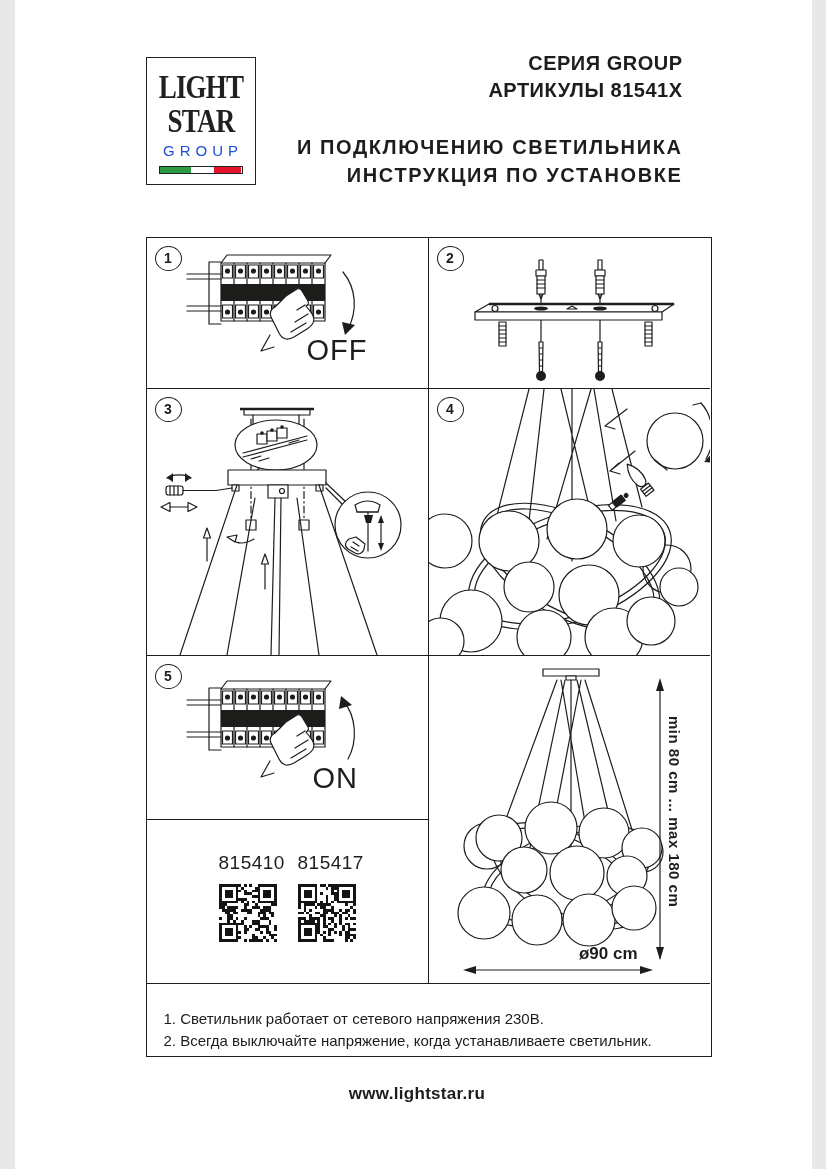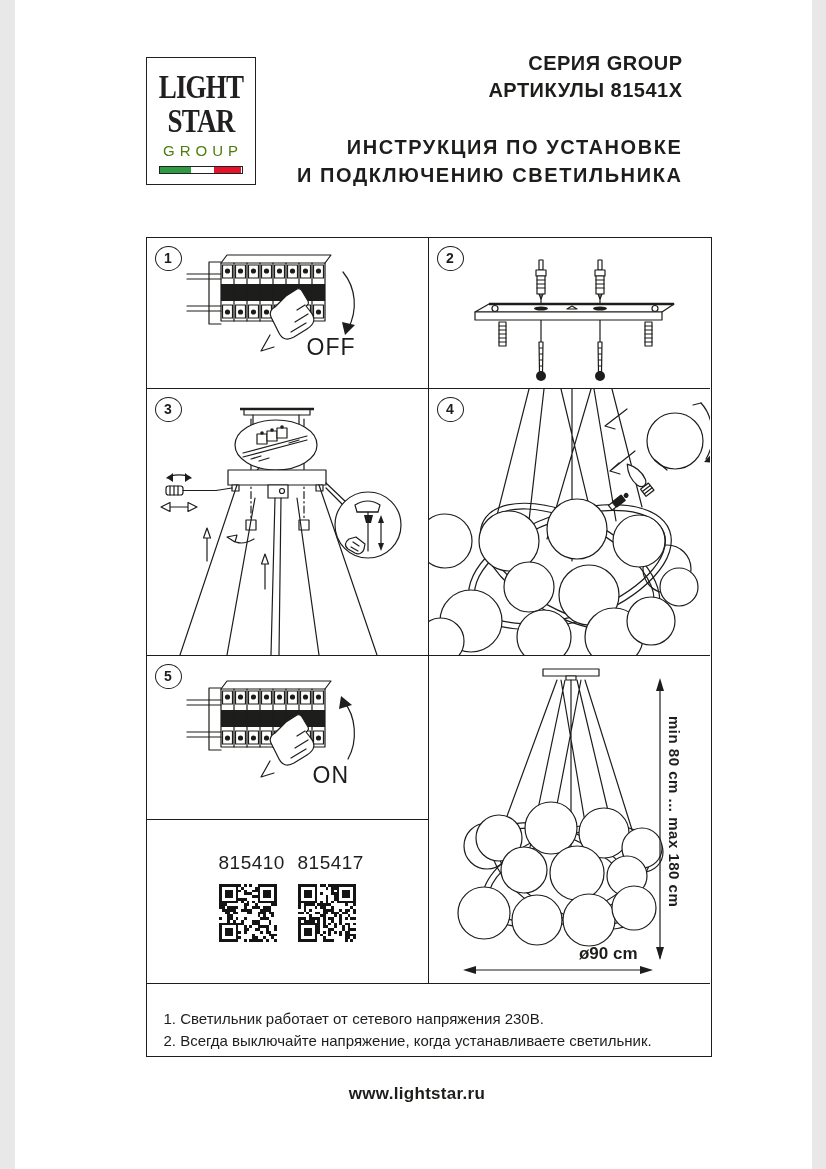--- a/index.html
+++ b/index.html
@@ -14,21 +14,21 @@
   .lnw { stroke:#1d1d1b; stroke-width:1.2; fill:#ffffff; stroke-linejoin:round; }
   .fillk { fill:#1d1d1b; stroke:none; }
 
   
   .logo-box { position:absolute; left:131px; top:57px; width:110px; height:128px;
     border:1.5px solid #221f20; background:#fff; text-align:center; }
   .logo-light, .logo-star {
     font-family:"Liberation Serif", serif; font-weight:bold; font-size:33px; line-height:34px;
     letter-spacing:-1px; transform:scaleX(0.82); transform-origin:50% 50%; color:#221f20; }
   .logo-light { margin-top:12px; }
-  .logo-group { font-size:15px; letter-spacing:5px; color:#4d7c0f; margin-top:4px; text-indent:5px; }
+  .logo-group { font-size:15px; letter-spacing:5px; color:#1d4ed8; margin-top:4px; text-indent:5px; }
   .logo-flag { width:84px; height:8px; margin:7px auto 0; border:1px solid #222; display:flex; }
   .flag-seg { height:100%; }
   .title-block { position:absolute; right:129px; top:50px; text-align:right; }
   .title-line { font-size:20px; font-weight:bold; line-height:27px; letter-spacing:0.5px; }
   .instr-block { position:absolute; right:129px; top:133px; text-align:right; }
   .instr-line { font-size:20px; font-weight:bold; line-height:28px; letter-spacing:1.6px; }
 
   
   .grid { position:absolute; left:131px; top:237px; width:566px; height:820px;
     border:1.5px solid #1d1d1b; }
@@ -41,21 +41,21 @@
   .c3 { left:0; top:151px; width:282px; height:267px; }
   .c4 { left:282px; top:151px; width:281px; height:267px; }
   .c5 { left:0; top:418px; width:282px; height:164px; }
   .cqr { left:0; top:582px; width:282px; height:163px; }
   .cch { left:282px; top:418px; width:281px; height:327px; }
   .cnotes { left:0; top:745px; width:563px; height:72px; padding:24px 0 0 17px; }
 
   .badge { position:absolute; left:8px; top:8px; width:27px; height:25px;
     border:1.4px solid #1d1d1b; border-radius:50%; text-align:center;
     font-size:14px; font-weight:bold; line-height:23px; background:#fff; }
-  .switch-label { position:absolute; font-size:23px; font-weight:500; letter-spacing:1px; }
+  .switch-label { position:absolute; font-size:29px; font-weight:500; letter-spacing:1px; }
   .off-pos { left:160px; top:96px; }
   .on-pos { left:166px; top:106px; }
 
   .qr-label { position:absolute; top:32px; width:58px; 
     font-size:19px; font-weight:normal; letter-spacing:0.5px; }
   .qr-svg { position:absolute; top:64px; width:58px; height:58px; }
   .qr1 { left:72px; } .qr2 { left:151px; }
 
   .dim-height { position:absolute; left:237px; top:0; height:312px;
     writing-mode:vertical-rl; display:flex; align-items:center; justify-content:center;
@@ -82,22 +82,22 @@
       <div class="flag-seg" style="width: 28%; background: rgb(255, 255, 255);"></div>
       <div class="flag-seg" style="width: 34%; background: rgb(228, 18, 42);"></div>
     </div>
   </div>
 
   <div class="title-block">
     <div class="title-line">СЕРИЯ GROUP</div>
     <div class="title-line">АРТИКУЛЫ 81541X</div>
   </div>
   <div class="instr-block">
+    <div class="instr-line">И ПОДКЛЮЧЕНИЮ СВЕТИЛЬНИКА</div>
     <div class="instr-line">ИНСТРУКЦИЯ ПО УСТАНОВКЕ</div>
-    <div class="instr-line">И ПОДКЛЮЧЕНИЮ СВЕТИЛЬНИКА</div>
   </div>
 
   <div class="grid">
 
     <div class="cell c1 b-r b-b">
       <div class="badge">1</div>
       <svg width="282" height="150" viewBox="0 0 282 150">
         <g class="ln">
           <path d="M40,36 H74 M40,41 H74 M40,68 H74 M40,73 H74"></path>
           <path d="M74,24 L62,24 L62,86 L74,86"></path>

